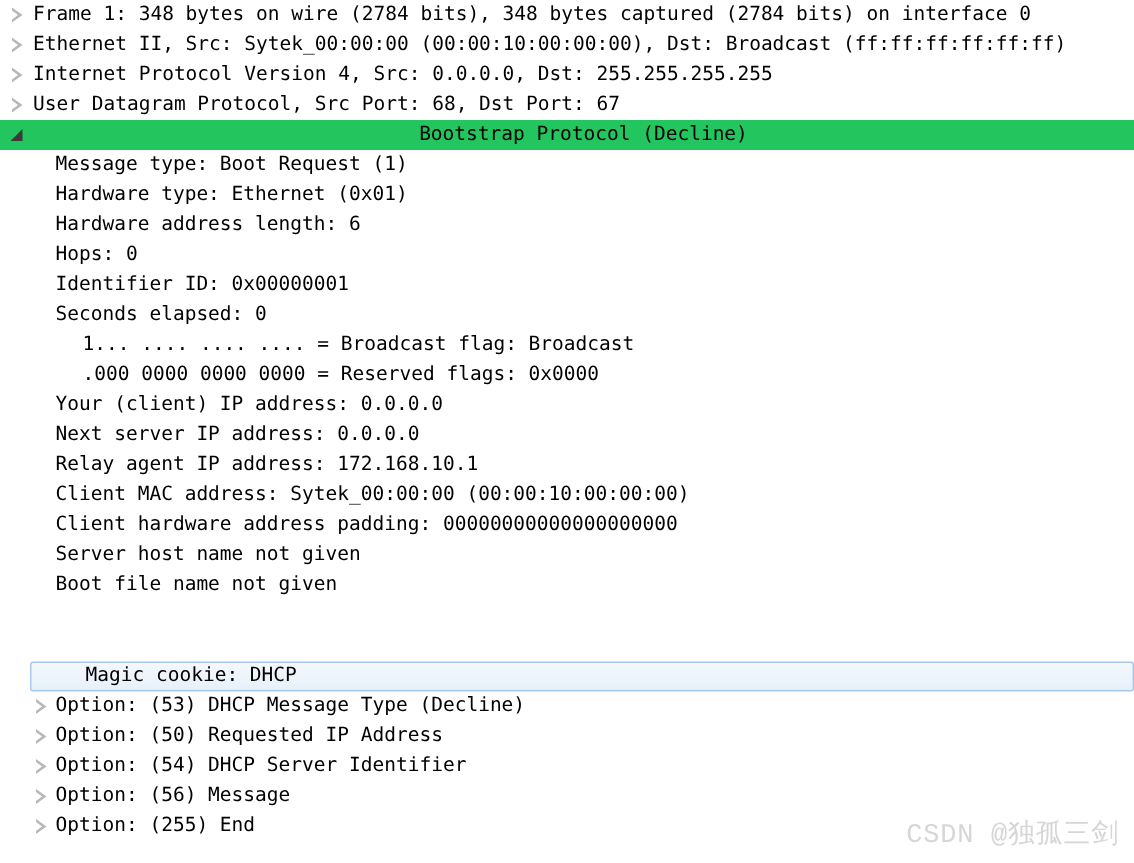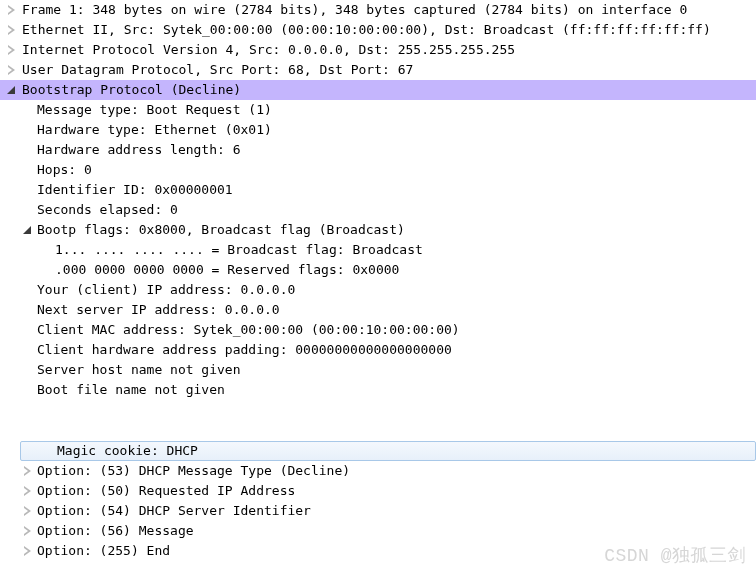--- a/index.html
+++ b/index.html
@@ -94,21 +94,22 @@
     width: 0;
     height: 0;
     border-left: 8px solid transparent;
     border-bottom: 8px solid #3a3a3a;
   }
 
   .tw-none::before { content: ""; }
 
   
   .row.focus-band {
-    background: #c4b5fd;
+    background: #22c55e;
+    text-align: center;
   }
   .row.selected {
     background: linear-gradient(to bottom, #f4f8fd 0%, #e7f0fa 100%);
     border: 1px solid #a8c8e8;
     border-radius: 2px;
     height: 20px;
     line-height: 18px;
   }
   .row.selected .label { padding-left: 36px; }
 
@@ -139,25 +140,25 @@
     <div class="row lvl0"><span class="twisty tw-collapsed"></span><span class="label">Ethernet II, Src: Sytek_00:00:00 (00:00:10:00:00:00), Dst: Broadcast (ff:ff:ff:ff:ff:ff)</span></div>
     <div class="row lvl0"><span class="twisty tw-collapsed"></span><span class="label">Internet Protocol Version 4, Src: 0.0.0.0, Dst: 255.255.255.255</span></div>
     <div class="row lvl0"><span class="twisty tw-collapsed"></span><span class="label">User Datagram Protocol, Src Port: 68, Dst Port: 67</span></div>
     <div class="row lvl0 focus-band"><span class="twisty tw-expanded"></span><span class="label">Bootstrap Protocol (Decline)</span></div>
     <div class="row lvl1"><span class="twisty tw-none"></span><span class="label">Message type: Boot Request (1)</span></div>
     <div class="row lvl1"><span class="twisty tw-none"></span><span class="label">Hardware type: Ethernet (0x01)</span></div>
     <div class="row lvl1"><span class="twisty tw-none"></span><span class="label">Hardware address length: 6</span></div>
     <div class="row lvl1"><span class="twisty tw-none"></span><span class="label">Hops: 0</span></div>
     <div class="row lvl1"><span class="twisty tw-none"></span><span class="label">Identifier ID: 0x00000001</span></div>
     <div class="row lvl1"><span class="twisty tw-none"></span><span class="label">Seconds elapsed: 0</span></div>
-    <div class="row lvl1"><span class="twisty tw-expanded"></span><span class="label">Bootp flags: 0x8000, Broadcast flag (Broadcast)</span></div>
     <div class="row lvl2"><span class="twisty tw-none"></span><span class="label">1... .... .... .... = Broadcast flag: Broadcast</span></div>
     <div class="row lvl2"><span class="twisty tw-none"></span><span class="label">.000 0000 0000 0000 = Reserved flags: 0x0000</span></div>
     <div class="row lvl1"><span class="twisty tw-none"></span><span class="label">Your (client) IP address: 0.0.0.0</span></div>
     <div class="row lvl1"><span class="twisty tw-none"></span><span class="label">Next server IP address: 0.0.0.0</span></div>
+    <div class="row lvl1"><span class="twisty tw-none"></span><span class="label">Relay agent IP address: 172.168.10.1</span></div>
     <div class="row lvl1"><span class="twisty tw-none"></span><span class="label">Client MAC address: Sytek_00:00:00 (00:00:10:00:00:00)</span></div>
     <div class="row lvl1"><span class="twisty tw-none"></span><span class="label">Client hardware address padding: 00000000000000000000</span></div>
     <div class="row lvl1"><span class="twisty tw-none"></span><span class="label">Server host name not given</span></div>
     <div class="row lvl1"><span class="twisty tw-none"></span><span class="label">Boot file name not given</span></div>
     <div class="row lvl1 selected"><span class="twisty tw-none"></span><span class="label">Magic cookie: DHCP</span></div>
     <div class="row lvl1"><span class="twisty tw-collapsed"></span><span class="label">Option: (53) DHCP Message Type (Decline)</span></div>
     <div class="row lvl1"><span class="twisty tw-collapsed"></span><span class="label">Option: (50) Requested IP Address</span></div>
     <div class="row lvl1"><span class="twisty tw-collapsed"></span><span class="label">Option: (54) DHCP Server Identifier</span></div>
     <div class="row lvl1"><span class="twisty tw-collapsed"></span><span class="label">Option: (56) Message</span></div>
     <div class="row lvl1"><span class="twisty tw-collapsed"></span><span class="label">Option: (255) End</span></div>

